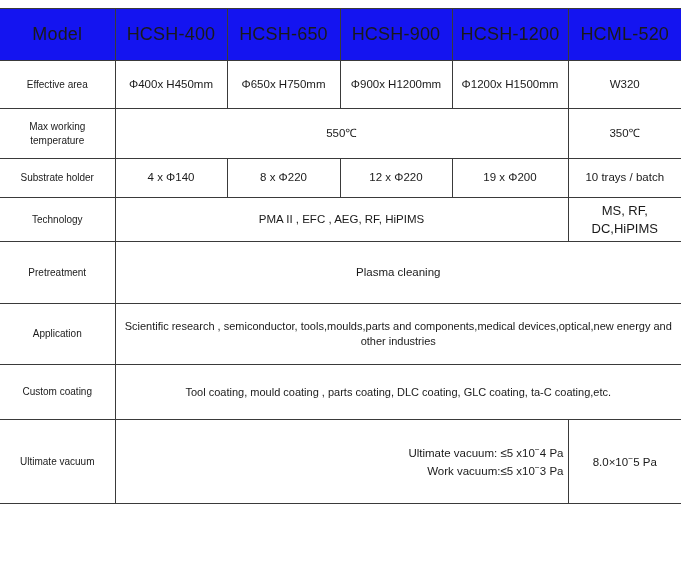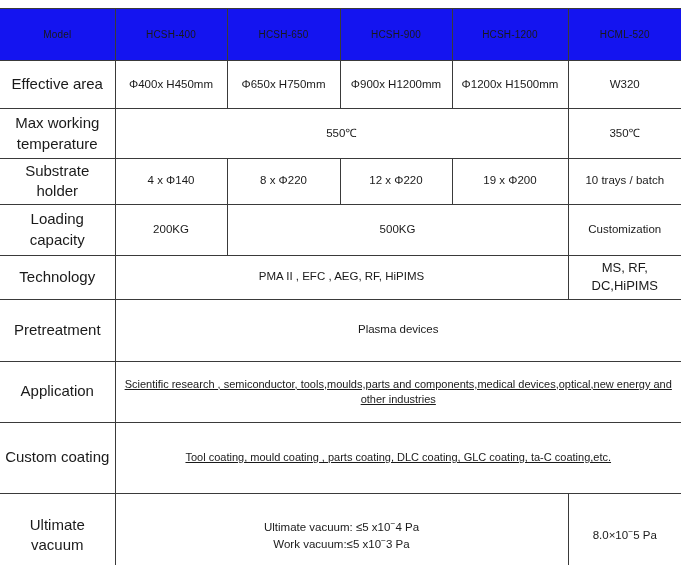--- a/index.html
+++ b/index.html
@@ -38,66 +38,65 @@
   table.spec td:first-child, table.spec th:first-child {
     border-left: none;
   }
   table.spec td:last-child, table.spec th:last-child {
     border-right: none;
   }
   thead th {
     background: #1414f0;
     color: #ffffff;
     font-weight: bold;
-    font-size: 10px;
+    font-size: 18px;
     letter-spacing: 0.2px;
     border-color: #1414f0;
     border-bottom: 1px solid #111111;
   }
   thead th.hdr-sep {
     border-left: 1px solid #151515;
   }
   .c1 { width: 115px; }
   .c2 { width: 112px; }
   .c3 { width: 113px; }
   .c4 { width: 112px; }
   .c5 { width: 116px; }
   .c6 { width: 113px; }
 
   .rowlabel {
-    font-size: 15px;
+    font-size: 10px;
   }
   .cellv {
     font-size: 11.5px;
   }
   .small {
     font-size: 13px;
   }
   .wide-text {
     font-size: 11px;
     padding-left: 10px;
     padding-right: 10px;
-    text-decoration: underline;
   }
   .sup {
     font-size: 8.5px;
     vertical-align: super;
     letter-spacing: 0px;
   }
   .r-head { height: 52px; }
   .r1 { height: 48px; }
   .r2 { height: 50px; }
   .r3 { height: 39px; }
   .r4 { height: 51px; }
   .r5 { height: 44px; }
   .r6 { height: 62px; }
   .r7 { height: 61px; }
-  .r8 { height: 71px; }
+  .r8 { height: 55px; }
   .r9 { height: 84px; }
-  .vac-line { display: block; white-space: nowrap; }
+  .vac-line { display: block; white-space: nowrap; text-align: right; }
 </style>
 </head>
 <body>
 
 <div id="spec-table-wrap">
   <table class="spec">
     <colgroup>
       <col class="c1">
         <col class="c2">
         <col class="c3">
@@ -137,36 +136,30 @@
 
       <tr class="r3">
         <td class="rowlabel">Substrate holder</td>
         <td class="cellv">4 x Φ140</td>
         <td class="cellv">8 x Φ220</td>
         <td class="cellv">12 x Φ220</td>
         <td class="cellv">19 x Φ200</td>
         <td class="cellv">10 trays / batch</td>
       </tr>
 
-      <tr class="r4">
-        <td class="rowlabel">Loading capacity</td>
-        <td class="cellv">200KG</td>
-        <td class="cellv" colspan="3">500KG</td>
-        <td class="cellv">Customization</td>
-      </tr>
 
       <tr class="r5">
         <td class="rowlabel">Technology</td>
         <td class="cellv" colspan="4">PMA II , EFC , AEG, RF, HiPIMS</td>
         <td class="small">MS, RF, DC,HiPIMS</td>
       </tr>
 
       <tr class="r6">
         <td class="rowlabel">Pretreatment</td>
-        <td class="cellv" colspan="5">Plasma devices</td>
+        <td class="cellv" colspan="5">Plasma cleaning</td>
       </tr>
 
       <tr class="r7">
         <td class="rowlabel">Application</td>
         <td class="wide-text" colspan="5">Scientific research , semiconductor, tools,moulds,parts and components,medical devices,optical,new energy and other industries</td>
       </tr>
 
       <tr class="r8">
         <td class="rowlabel">Custom coating</td>
         <td class="wide-text" colspan="5">Tool coating, mould coating , parts coating, DLC coating, GLC coating, ta-C coating,etc.</td>

